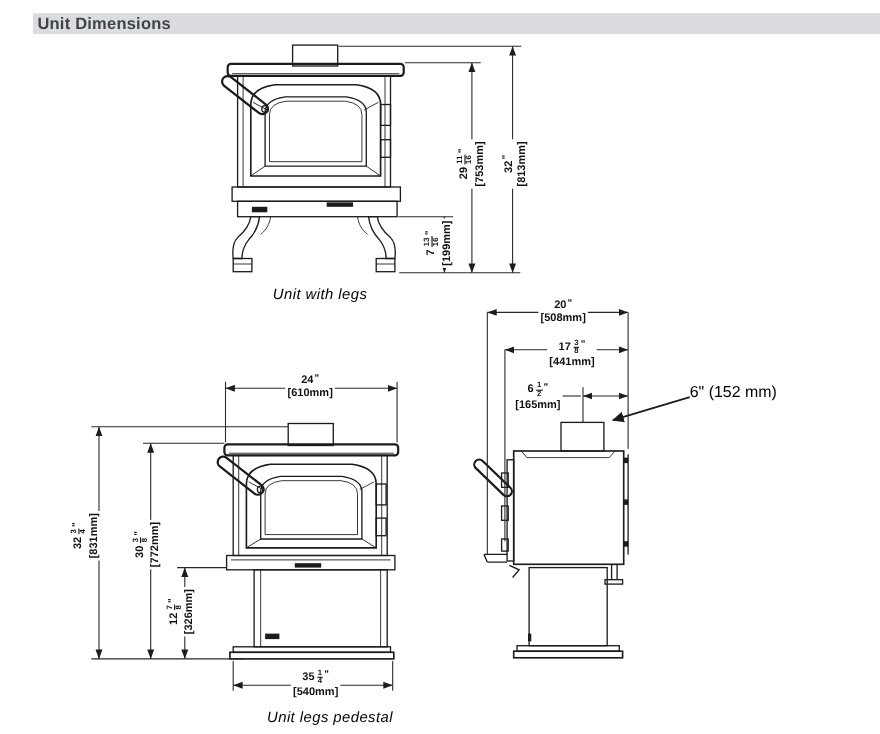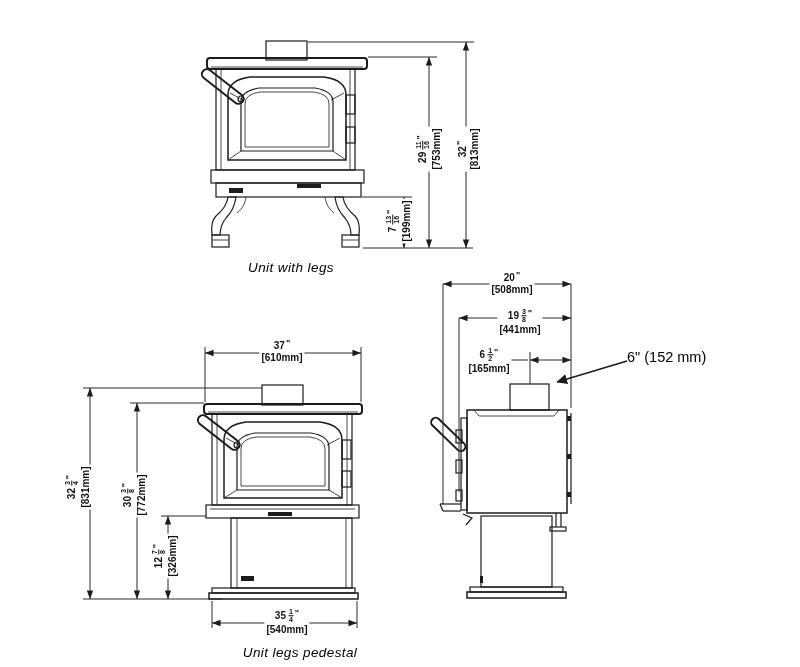--- a/index.html
+++ b/index.html
@@ -28,20 +28,23 @@
   .inch{font-size:9px;margin-left:1px;position:relative;top:-3px;}
   .caption{position:absolute;transform:translate(-50%,-50%);font-style:italic;
         font-size:13.5px;letter-spacing:.4px;color:#000000;white-space:nowrap;}
   .note{position:absolute;transform:translateY(-50%);font-size:14.5px;color:#000;white-space:nowrap;}
 </style>
 </head>
 <body>
 
 <div class="page">
 
+  <div class="header-bar">
+    <span class="header-title">Unit Dimensions</span>
+  </div>
 
   <svg class="art" width="800" height="667" viewBox="0 0 800 667">
     <defs>
       <marker id="ah" viewBox="0 0 10 10" refX="9.5" refY="5" markerWidth="9" markerHeight="9" orient="auto-start-reverse">
         <path d="M0,1.5 L9.5,5 L0,8.5 z" fill="#1c1c1c"></path>
       </marker>
       <marker id="ahBig" viewBox="0 0 10 10" refX="9" refY="5" markerWidth="7" markerHeight="7" orient="auto">
         <path d="M0,0.5 L9.5,5 L0,9.5 z" fill="#1c1c1c"></path>
       </marker>
     </defs>
@@ -219,21 +222,21 @@
           <span class="num">13</span>
           <span class="den">16</span>
         </span>
       <span class="inch">"</span>
     </div>
     <div class="dline2">[199mm]</div>
   </div>
 
   <div class="dlabel hor" style="left:282px;top:352px">
     <div class="dline1">
-      <span>37</span>
+      <span>24</span>
       <span class="inch">"</span>
     </div>
     <div class="dline2">[610mm]</div>
   </div>
 
   <div class="dlabel rot" style="left:78px;top:487px">
     <div class="dline1">
       <span>32</span>
       <span class="frac">
           <span class="num">3</span>
@@ -283,21 +286,21 @@
   <div class="dlabel hor" style="left:512px;top:284px">
     <div class="dline1">
       <span>20</span>
       <span class="inch">"</span>
     </div>
     <div class="dline2">[508mm]</div>
   </div>
 
   <div class="dlabel hor" style="left:520px;top:322px">
     <div class="dline1">
-      <span>19</span>
+      <span>17</span>
       <span class="frac">
           <span class="num">3</span>
           <span class="den">8</span>
         </span>
       <span class="inch">"</span>
     </div>
     <div class="dline2">[441mm]</div>
   </div>
 
   <div class="dlabel hor" style="left:489px;top:361px">

